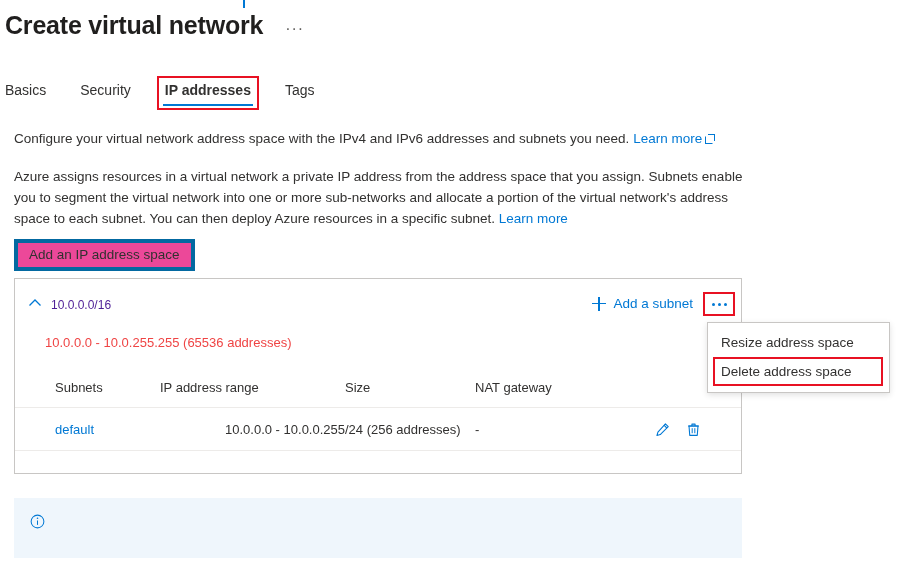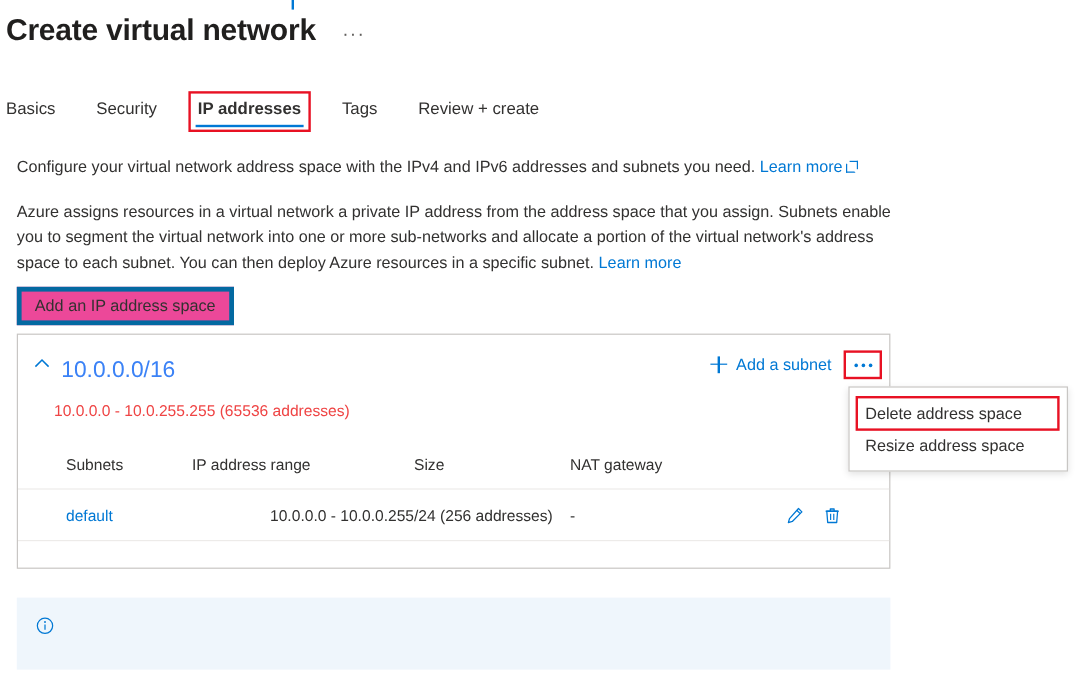--- a/index.html
+++ b/index.html
@@ -176,23 +176,23 @@
     top: 16px;
     width: 16px;
     height: 16px;
     cursor: pointer;
   }
   .chevron-btn svg { display: block; }
   .space-cidr {
     position: absolute;
     left: 36px;
     top: 19px;
-    font-size: 19px;
+    font-size: 12px;
     font-weight: 400;
-    color: #3b82f6;
+    color: #4c1d95;
   }
   .add-subnet-btn {
     position: absolute;
     right: 48px;
     top: 17px;
     display: flex;
     align-items: center;
     gap: 7px;
     color: #0078d4;
     font-size: 13.5px;
@@ -343,21 +343,20 @@
 <div class="page-title-row">
   <div class="page-title">Create virtual network</div>
   <div class="title-ellipsis">···</div>
 </div>
 
 <div class="tabs">
   <div class="tab">Basics</div>
   <div class="tab">Security</div>
   <div class="tab selected annotated">IP addresses</div>
   <div class="tab">Tags</div>
-  <div class="tab">Review + create</div>
 </div>
 
 <div class="intro-1">
   <span>Configure your virtual network address space with the IPv4 and IPv6 addresses and subnets you need.</span>
   <a class="link">Learn more</a><span class="ext-icon"></span>
 </div>
 
 <div class="intro-2">
   <span>Azure assigns resources in a virtual network a private IP address from the address space that you assign. Subnets enable you to segment the virtual network into one or more sub-networks and allocate a portion of the virtual network's address space to each subnet. You can then deploy Azure resources in a specific subnet.</span>
   <a class="link">Learn more</a>
@@ -423,22 +422,22 @@
               <path d="M6.6 6.6 V12 M9.4 6.6 V12" fill="none" stroke="#0078d4" stroke-width="1.05"></path>
             </svg>
           </span>
         </div>
       </td>
     </tr>
   </tbody>
 </table>
 
 <div class="ctx-menu">
+  <div class="ctx-item">Resize address space</div>
   <div class="ctx-item annotated">Delete address space</div>
-  <div class="ctx-item">Resize address space</div>
 </div>
 
 <div class="info-banner">
   <span class="info-icon">
     <svg width="15" height="15" viewBox="0 0 16 16" aria-hidden="true">
       <circle cx="8" cy="8" r="6.8" fill="none" stroke="#0078d4" stroke-width="1.1"></circle>
       <circle cx="8" cy="4.6" r="0.85" fill="#0078d4"></circle>
       <path d="M8 6.9 V11.6" stroke="#0078d4" stroke-width="1.1" fill="none"></path>
     </svg>
   </span>

